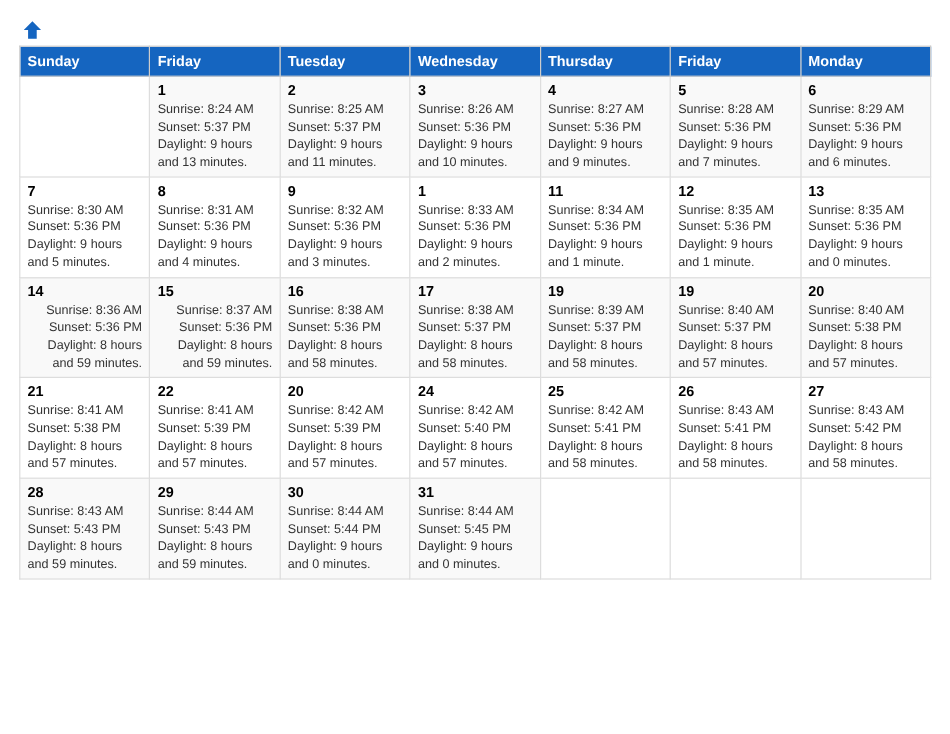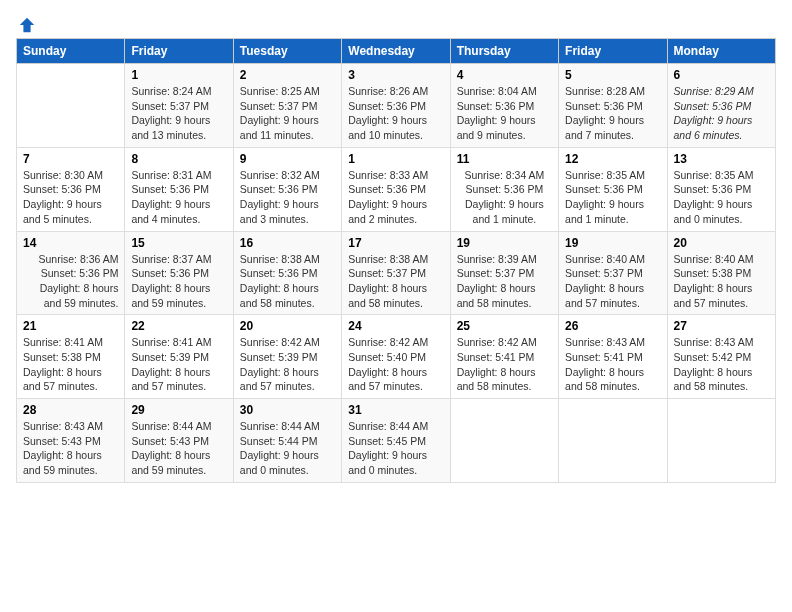--- a/index.html
+++ b/index.html
@@ -139,35 +139,35 @@
         </td>
         <td>
           <span class="day-number">3</span>
           <div class="day-info" style="white-space: pre-line;">Sunrise: 8:26 AM
 Sunset: 5:36 PM
 Daylight: 9 hours
 and 10 minutes.</div>
         </td>
         <td>
           <span class="day-number">4</span>
-          <div class="day-info" style="white-space: pre-line;">Sunrise: 8:04 AM
+          <div class="day-info" style="white-space: pre-line;">Sunrise: 8:27 AM
 Sunset: 5:36 PM
 Daylight: 9 hours
 and 9 minutes.</div>
         </td>
         <td>
           <span class="day-number">5</span>
           <div class="day-info" style="white-space: pre-line;">Sunrise: 8:28 AM
 Sunset: 5:36 PM
 Daylight: 9 hours
 and 7 minutes.</div>
         </td>
         <td>
           <span class="day-number">6</span>
-          <div class="day-info" style="white-space: pre-line; font-style: italic;">Sunrise: 8:29 AM
+          <div class="day-info" style="white-space: pre-line;">Sunrise: 8:29 AM
 Sunset: 5:36 PM
 Daylight: 9 hours
 and 6 minutes.</div>
         </td>
       </tr>
       <tr>
         <td>
           <span class="day-number">7</span>
           <div class="day-info" style="white-space: pre-line;">Sunrise: 8:30 AM
 Sunset: 5:36 PM
@@ -190,21 +190,21 @@
         </td>
         <td>
           <span class="day-number">1</span>
           <div class="day-info" style="white-space: pre-line;">Sunrise: 8:33 AM
 Sunset: 5:36 PM
 Daylight: 9 hours
 and 2 minutes.</div>
         </td>
         <td>
           <span class="day-number">11</span>
-          <div class="day-info" style="white-space: pre-line; text-align: center;">Sunrise: 8:34 AM
+          <div class="day-info" style="white-space: pre-line;">Sunrise: 8:34 AM
 Sunset: 5:36 PM
 Daylight: 9 hours
 and 1 minute.</div>
         </td>
         <td>
           <span class="day-number">12</span>
           <div class="day-info" style="white-space: pre-line;">Sunrise: 8:35 AM
 Sunset: 5:36 PM
 Daylight: 9 hours
 and 1 minute.</div>
@@ -220,21 +220,21 @@
       <tr>
         <td>
           <span class="day-number">14</span>
           <div class="day-info" style="white-space: pre-line; text-align: right;">Sunrise: 8:36 AM
 Sunset: 5:36 PM
 Daylight: 8 hours
 and 59 minutes.</div>
         </td>
         <td>
           <span class="day-number">15</span>
-          <div class="day-info" style="white-space: pre-line;">Sunrise: 8:37 AM
+          <div class="day-info" style="white-space: pre-line; text-align: right;">Sunrise: 8:37 AM
 Sunset: 5:36 PM
 Daylight: 8 hours
 and 59 minutes.</div>
         </td>
         <td>
           <span class="day-number">16</span>
           <div class="day-info" style="white-space: pre-line;">Sunrise: 8:38 AM
 Sunset: 5:36 PM
 Daylight: 8 hours
 and 58 minutes.</div>

